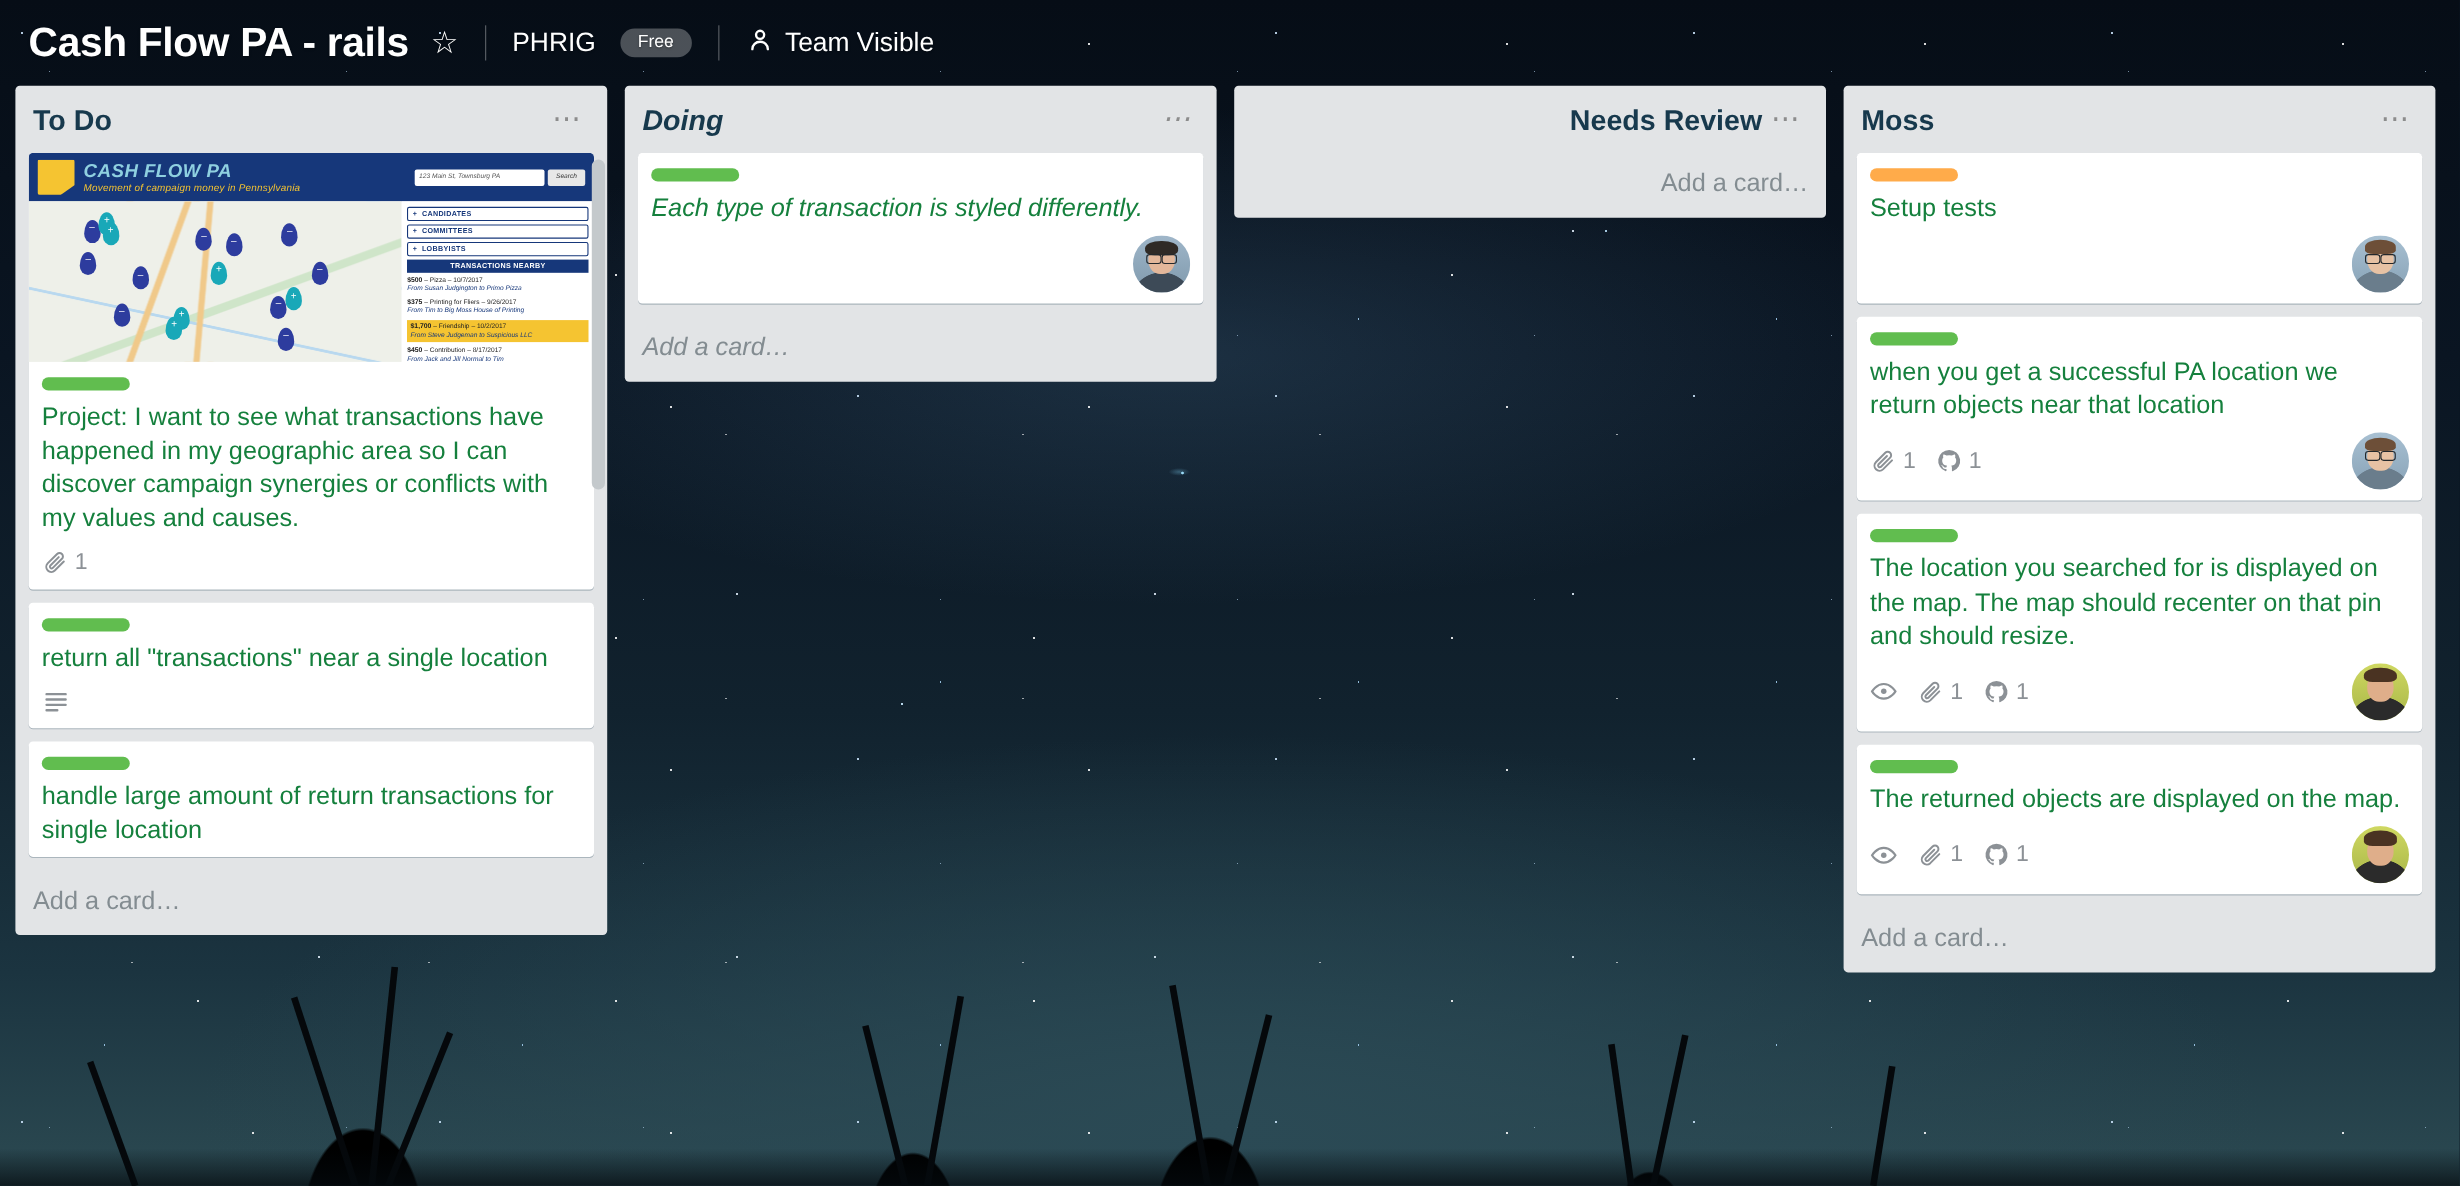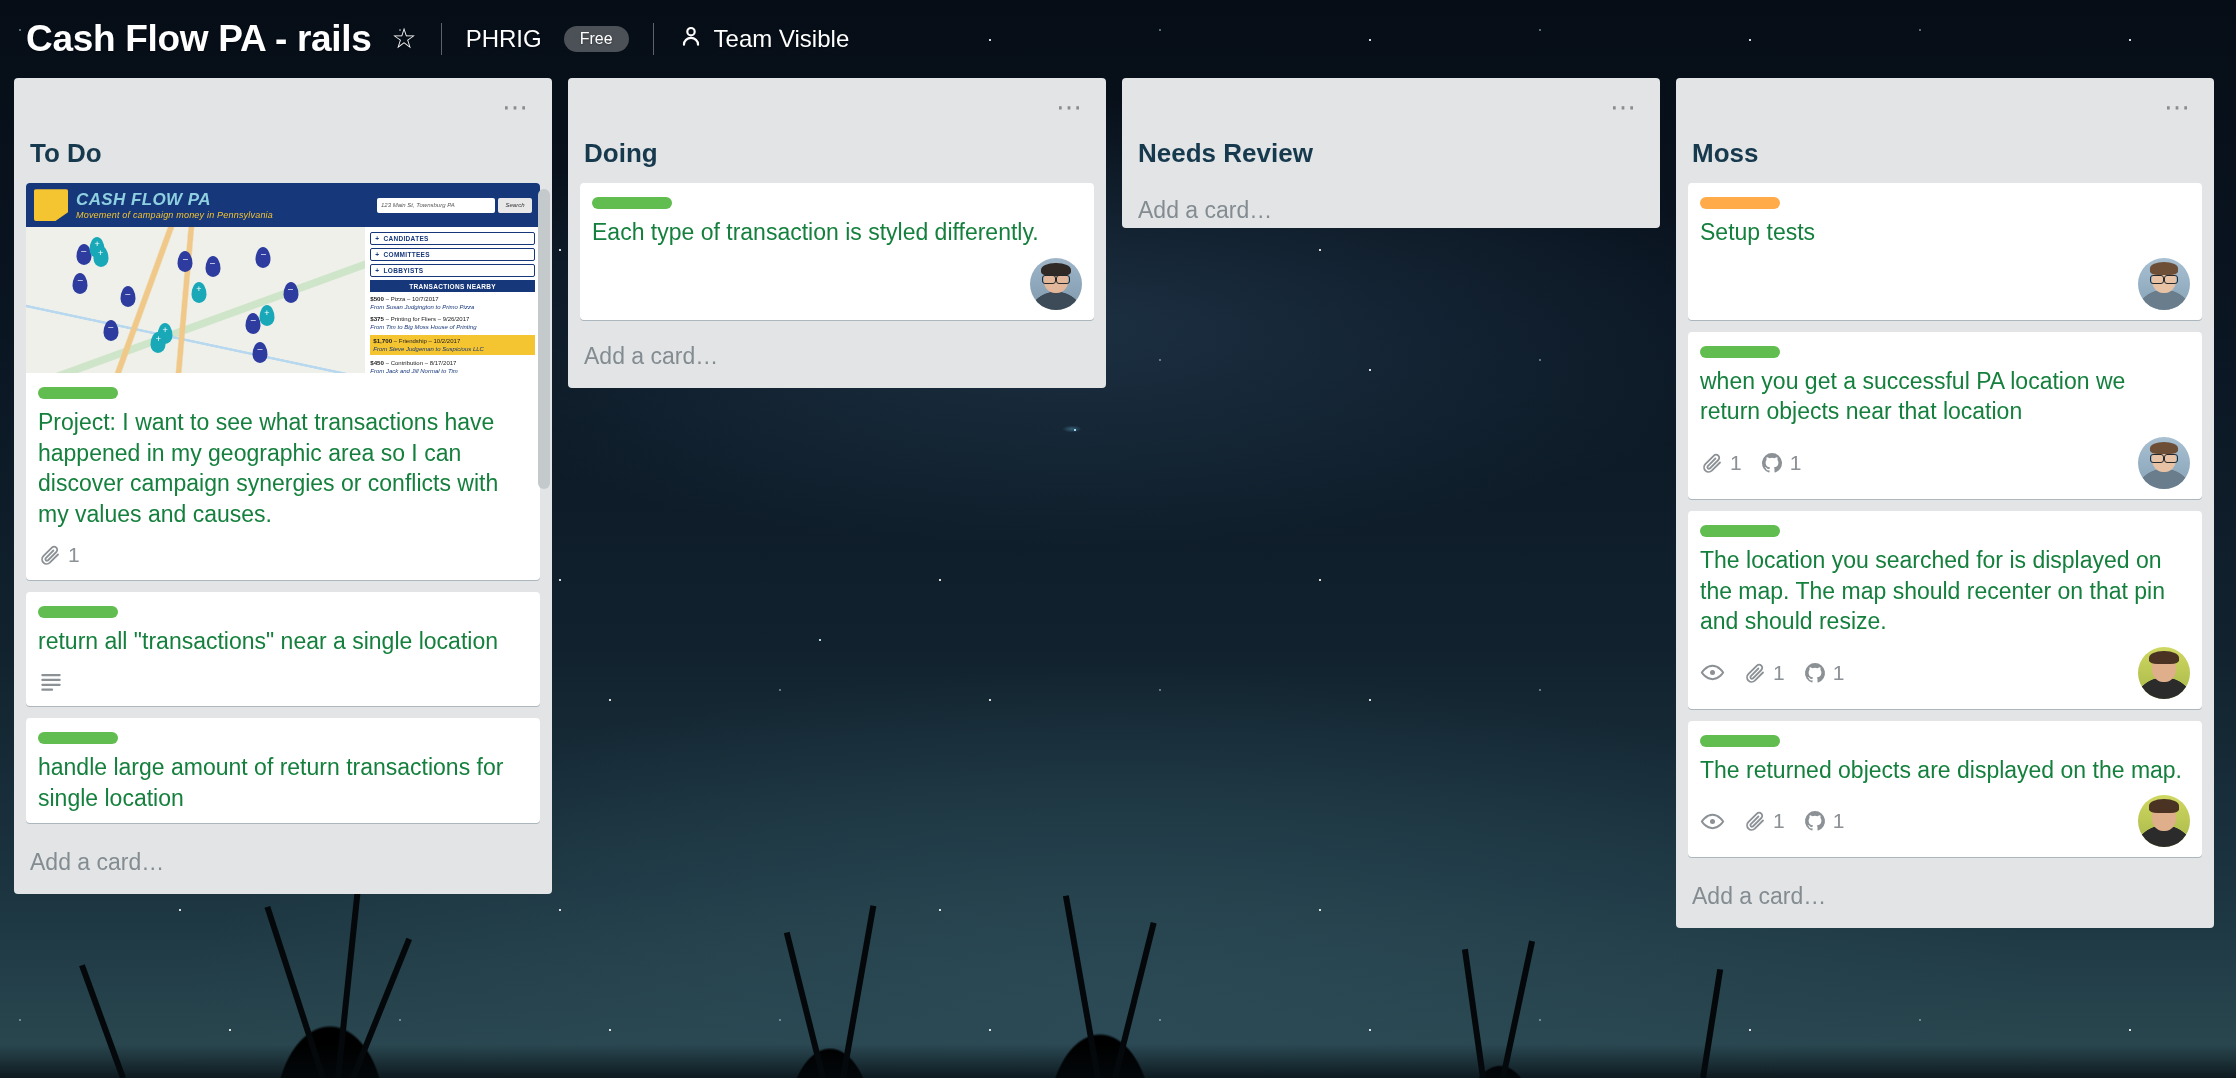--- a/index.html
+++ b/index.html
@@ -106,21 +106,21 @@
     flex: 0 0 538px;
     background: #e2e4e6;
     border-radius: 4px;
     display: flex; flex-direction: column;
     max-height: 100%;
   }
   .list-header {
     display:flex; align-items:flex-start; justify-content:space-between;
     padding: 16px 14px 14px 16px;
   }
-  .list-title { font-size: 26px; font-weight: bold; color:#17394d; line-height: 1.2; margin-top: 44px; }
+  .list-title { font-size: 26px; font-weight: bold; color:#17394d; line-height: 1.2; }
   .list-menu { color:#8c8c8c; font-size: 26px; letter-spacing: 2px; line-height:.7; padding: 4px 8px; }
   .cards { padding: 0 12px; overflow: hidden; flex: 1 1 auto; min-height: 0; position:relative; }
   .add-card {
     padding: 14px 16px 18px 16px;
     color: #838c91; font-size: 23px;
   }
 
   .card {
     background: #fff;
     border-radius: 4px;
@@ -370,21 +370,21 @@
       <div class="card-body">
         <div class="label" style="background:#61bd4f"></div>
         <div class="card-title">handle large amount of return transactions for single location</div>
 
       </div>
     </div>
       <div class="scrollbar"></div>
     </div>
     <div class="add-card">Add a card…</div>
   </div>
-    <div class="list" style="max-height: 310px;">
+    <div class="list" style="max-height: 310px; font-style: italic;">
     <div class="list-header">
       <div class="list-title">Doing</div>
       <div class="list-menu">⋯</div>
     </div>
     <div class="cards">
       <div class="card">
 
       <div class="card-body">
         <div class="label" style="background:#61bd4f"></div>
         <div class="card-title">Each type of transaction is styled differently.</div>
@@ -393,21 +393,21 @@
            <div class="face f1"></div>
            <div class="glasses"></div>
          </div>
             </div>
       </div>
     </div>
 
     </div>
     <div class="add-card">Add a card…</div>
   </div>
-    <div class="list" style="max-height: 150px;">
+    <div class="list" style="max-height: 150px; align-items: flex-end;">
     <div class="list-header">
       <div class="list-title">Needs Review</div>
       <div class="list-menu">⋯</div>
     </div>
     <div class="cards">
       
       
     </div>
     <div class="add-card">Add a card…</div>
   </div>

